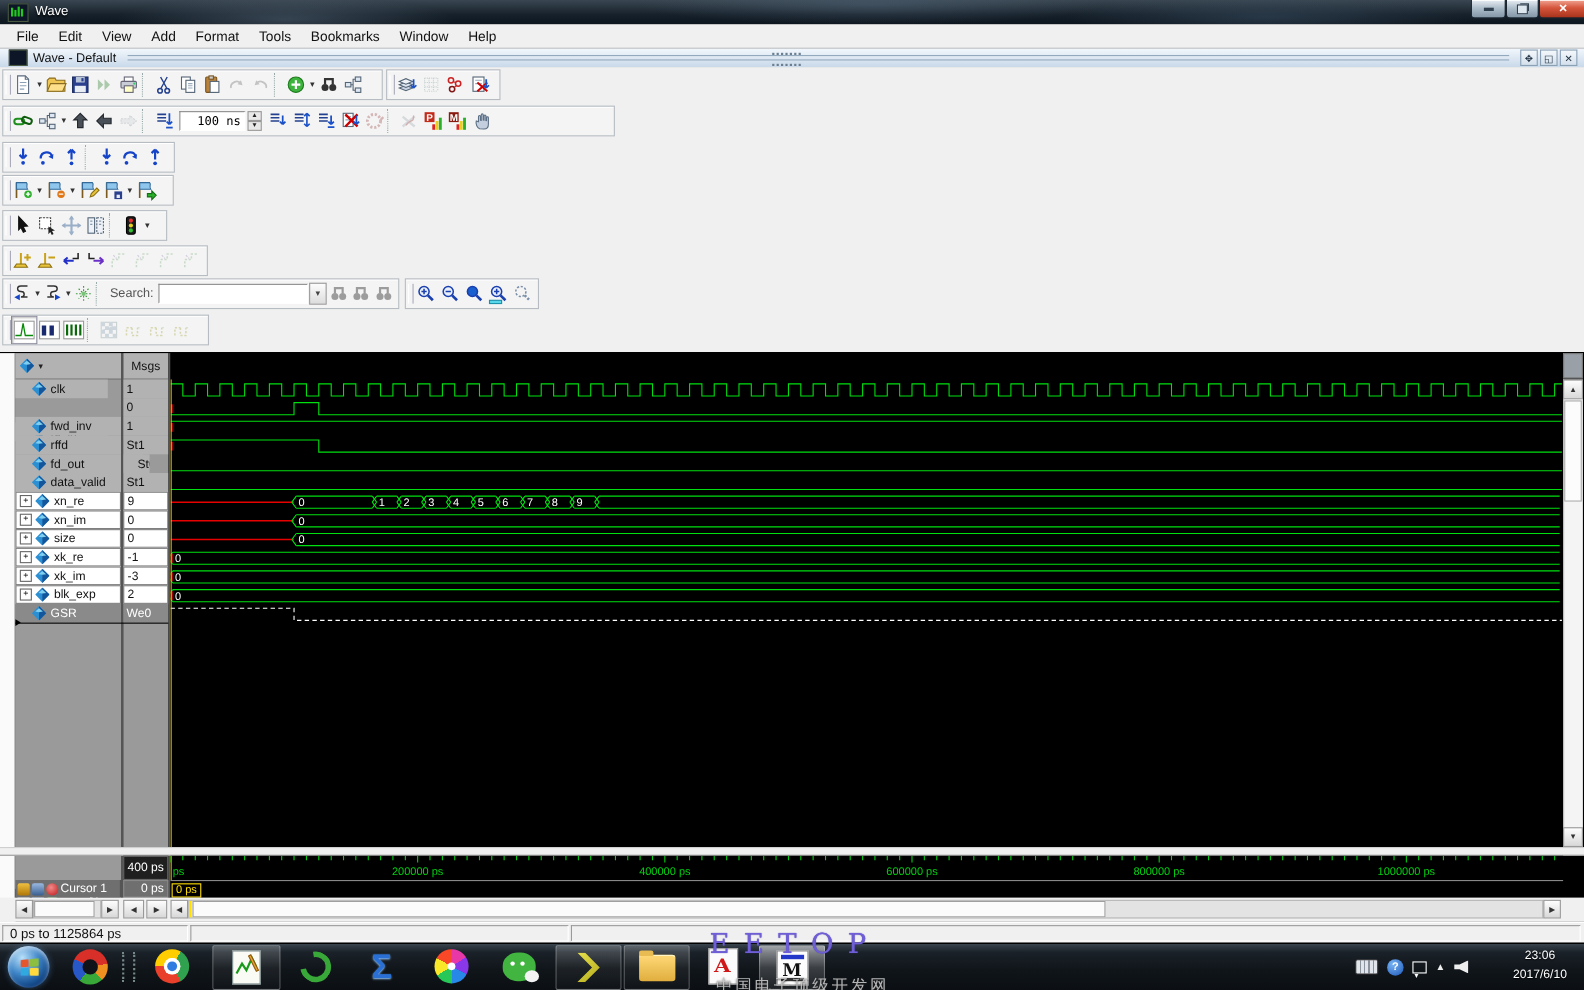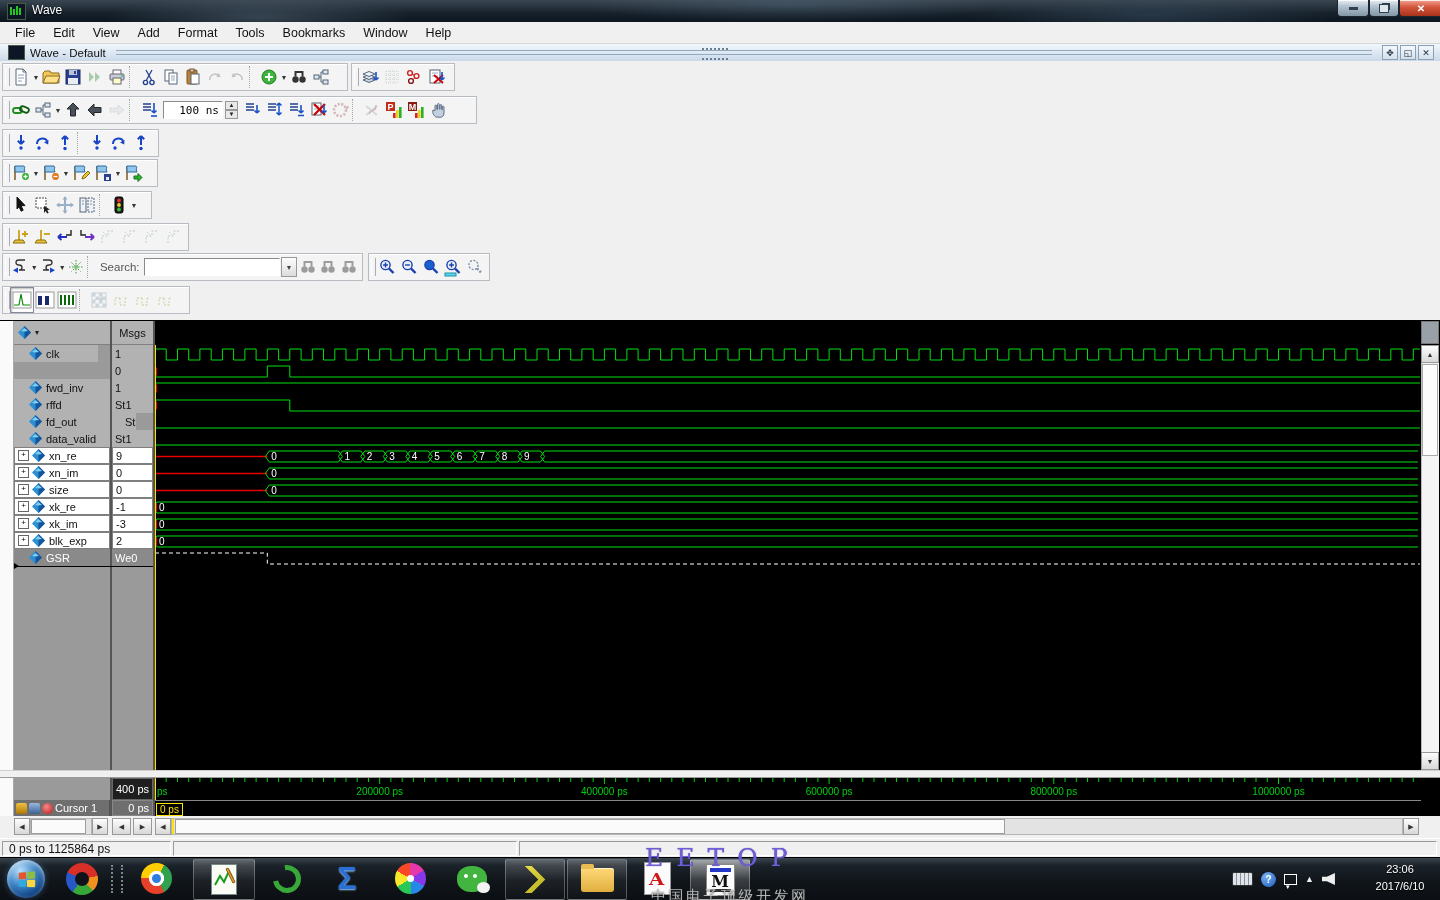--- a/index.html
+++ b/index.html
@@ -344,21 +344,21 @@
       </span>
       <span class="tbtn">
         <svg width="20" height="20" viewBox="0 0 20 20">
           <rect x="4" y="3" width="10" height="13" fill="#fff" stroke="#567"></rect>
           <path d="M6 6h6M6 9h6" stroke="#9ab"></path>
           <path d="M8 8l9 8M17 8l-9 8" stroke="#c00" stroke-width="1.8"></path>
           <path d="M16 5v8m0 0l-2.5-2.5M16 13l2.5-2.5" stroke="#1a50c8" stroke-width="1.6" fill="none"></path>
         </svg>
       </span>
     </div>
-    <div class="tgroup" style="left: 2px; top: 35px; width: 475px;">
+    <div class="tgroup" style="left: 2px; top: 35px; width: 557px;">
       <span class="tgrip"></span>
       <span class="tbtn">
         <svg width="20" height="20" viewBox="0 0 20 20">
           <rect x="2" y="8" width="9" height="5" rx="2.5" fill="none" stroke="#1e8f1e" stroke-width="1.8"></rect>
           <rect x="9" y="7" width="9" height="5" rx="2.5" fill="none" stroke="#0f5c0f" stroke-width="1.8" transform="rotate(20 13.5 9.5)"></rect>
         </svg>
       </span>
       <span class="tbtn">
         <svg width="20" height="20" viewBox="0 0 20 20">
           <rect x="12" y="3" width="5" height="4" fill="#dfe8f2" stroke="#567"></rect>

